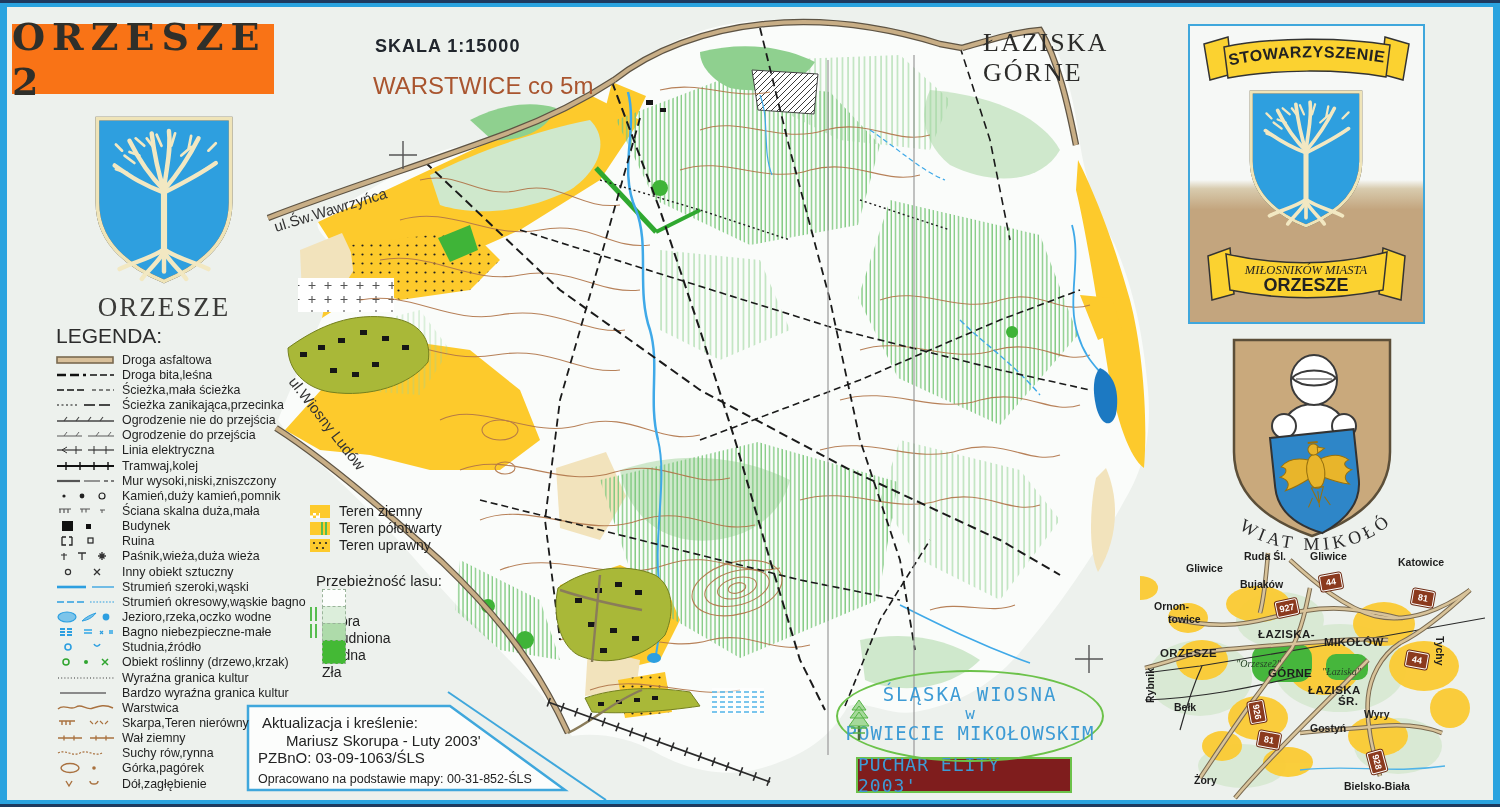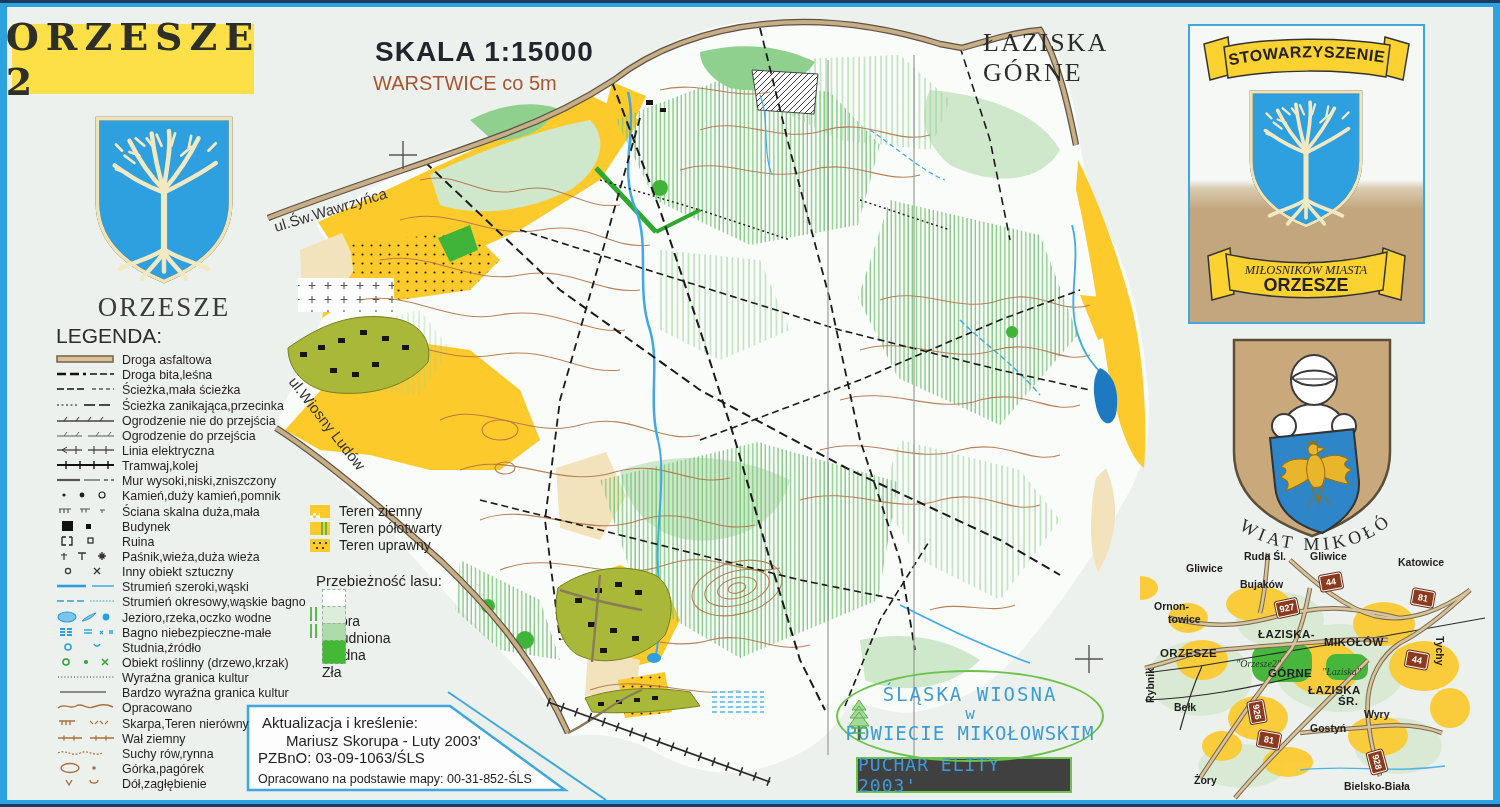--- a/index.html
+++ b/index.html
@@ -3,37 +3,37 @@
 <meta charset="utf-8">
 <style>
   html,body{margin:0;padding:0;background:#d8d8d4;}
   .page{position:relative;width:1500px;height:807px;background:#EDF1ED;overflow:hidden;
         font-family:"Liberation Sans",sans-serif;box-sizing:border-box;}
   .frame{position:absolute;inset:0;border:7px solid #2AA3DF;pointer-events:none;z-index:60;}
   .frame-dark-top{position:absolute;top:0;left:0;right:0;height:3px;background:#1E3A5F;z-index:61;}
   .frame-dark-bottom{position:absolute;bottom:0;left:0;right:0;height:3px;background:#1E3A5F;z-index:61;}
 
   
-  .title-block{position:absolute;left:12px;top:24px;width:242px;height:70px;background:#fde047;
+  .title-block{position:absolute;left:12px;top:24px;width:262px;height:70px;background:#f97316;
                display:flex;align-items:center;justify-content:center;z-index:5;}
   .title-block span{font-family:"DejaVu Serif",serif;font-weight:bold;font-size:38px;
                     letter-spacing:7px;color:#2F2F2A;}
-  .scale-label{position:absolute;left:375px;top:36px;font-size:28px;font-weight:bold;color:#21262d;
+  .scale-label{position:absolute;left:375px;top:36px;font-size:18px;font-weight:bold;color:#21262d;
                letter-spacing:1px;z-index:5;}
-  .contour-label{position:absolute;left:373px;top:72px;font-size:20px;color:#A9552F;z-index:5;}
+  .contour-label{position:absolute;left:373px;top:72px;font-size:24px;color:#A9552F;z-index:5;}
 
   
   .coat-left{position:absolute;left:90px;top:112px;width:148px;height:176px;z-index:5;}
   .coat-left-label{position:absolute;left:64px;top:292px;width:200px;text-align:center;
         font-family:"Liberation Serif",serif;font-size:27px;color:#3a3a38;letter-spacing:2px;z-index:5;}
 
   
   .legend-title{position:absolute;left:56px;top:324px;font-size:21px;color:#2c2c2c;z-index:5;}
   .legend-list{position:absolute;left:28px;top:352px;width:250px;z-index:5;}
-  .lrow{display:flex;align-items:flex-end;height:15.15px;padding-left:28px;}
+  .lrow{display:flex;align-items:center;height:15.15px;padding-left:28px;}
   .lsym{width:66px;flex:0 0 66px;}
   .lsym svg{display:block;}
   .llab{font-size:12.4px;color:#1f1f1f;white-space:nowrap;}
 
   
   .terrain-legend{position:absolute;left:310px;top:502px;z-index:6;}
   .trow{display:flex;align-items:center;height:17px;}
   .tsw{width:20px;height:13px;margin-right:9px;flex:0 0 20px;}
   .tlab{font-size:14px;color:#1f1f1f;white-space:nowrap;}
   .run-legend{position:absolute;left:316px;top:572px;z-index:6;}
@@ -52,21 +52,21 @@
   
   .stamp{position:absolute;left:836px;top:670px;width:264px;height:88px;border:2.5px solid #6CC24A;
          border-radius:50%;z-index:8;text-align:center;color:#3D9BD5;
          font-family:"DejaVu Sans Mono",monospace;}
   .stamp .l1{margin-top:11px;font-size:19px;letter-spacing:2px;}
   .stamp .l2{font-size:16px;line-height:17px;}
   .stamp .l3{font-size:19px;letter-spacing:1px;}
   .stamp-tree{position:absolute;left:8px;top:26px;}
   .cup-box{position:absolute;left:856px;top:757px;width:212px;height:32px;border:2px solid #6CC24A;
            display:flex;align-items:center;justify-content:center;z-index:7;
-           font-family:"DejaVu Sans Mono",monospace;font-size:18px;color:#3D9BD5;letter-spacing:1px;background:#404040;}
+           font-family:"DejaVu Sans Mono",monospace;font-size:18px;color:#3D9BD5;letter-spacing:1px;background:#7f1d1d;}
 
   
   .assoc-panel{position:absolute;left:1188px;top:24px;width:233px;height:296px;border:2px solid #3FA7DC;
       background:linear-gradient(180deg,#F6F8F6 0%,#F6F8F6 52%,#D8CBAE 55%,#C3A57E 62%,#C3A57E 100%);z-index:5;}
   .assoc-ribbon-top{position:absolute;left:10px;top:8px;}
   .assoc-shield{position:absolute;left:55px;top:62px;}
   .assoc-ribbon-bottom{position:absolute;left:10px;top:212px;}
 
   
   .powiat{position:absolute;left:1222px;top:334px;width:180px;height:225px;z-index:5;}
@@ -595,21 +595,21 @@
           </svg>
         </span>
         <span class="llab">Bardzo wyraźna granica kultur</span>
       </div>
       <div class="lrow">
         <span class="lsym">
           <svg width="60" height="16" viewBox="0 0 60 16">
             <path d="M2,9 c6,-6 12,2 18,-2 c6,-4 10,4 17,1 c6,-2 12,-4 20,0" stroke="#A9713F" stroke-width="1.4" fill="none"></path>
           </svg>
         </span>
-        <span class="llab">Opracowano</span>
+        <span class="llab">Warstwica</span>
       </div>
       <div class="lrow">
         <span class="lsym">
           <svg width="60" height="16" viewBox="0 0 60 16">
             <path d="M3,6 h16 M6,6 v4 M10,6 v4 M14,6 v4" stroke="#A9713F" stroke-width="1.4" fill="none"></path>
             <path d="M34,6 l3,3 M39,9 l3,-3 M44,6 l3,3 M49,9 l3,-3" stroke="#A9713F" stroke-width="1.1" fill="none"></path>
           </svg>
         </span>
         <span class="llab">Skarpa,Teren nierówny</span>
       </div>

